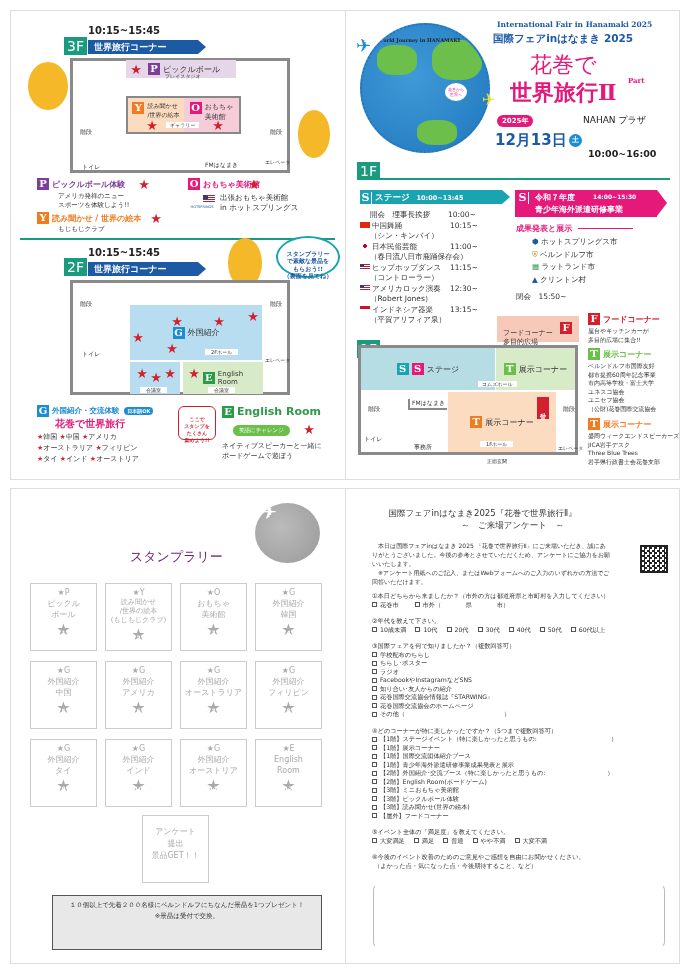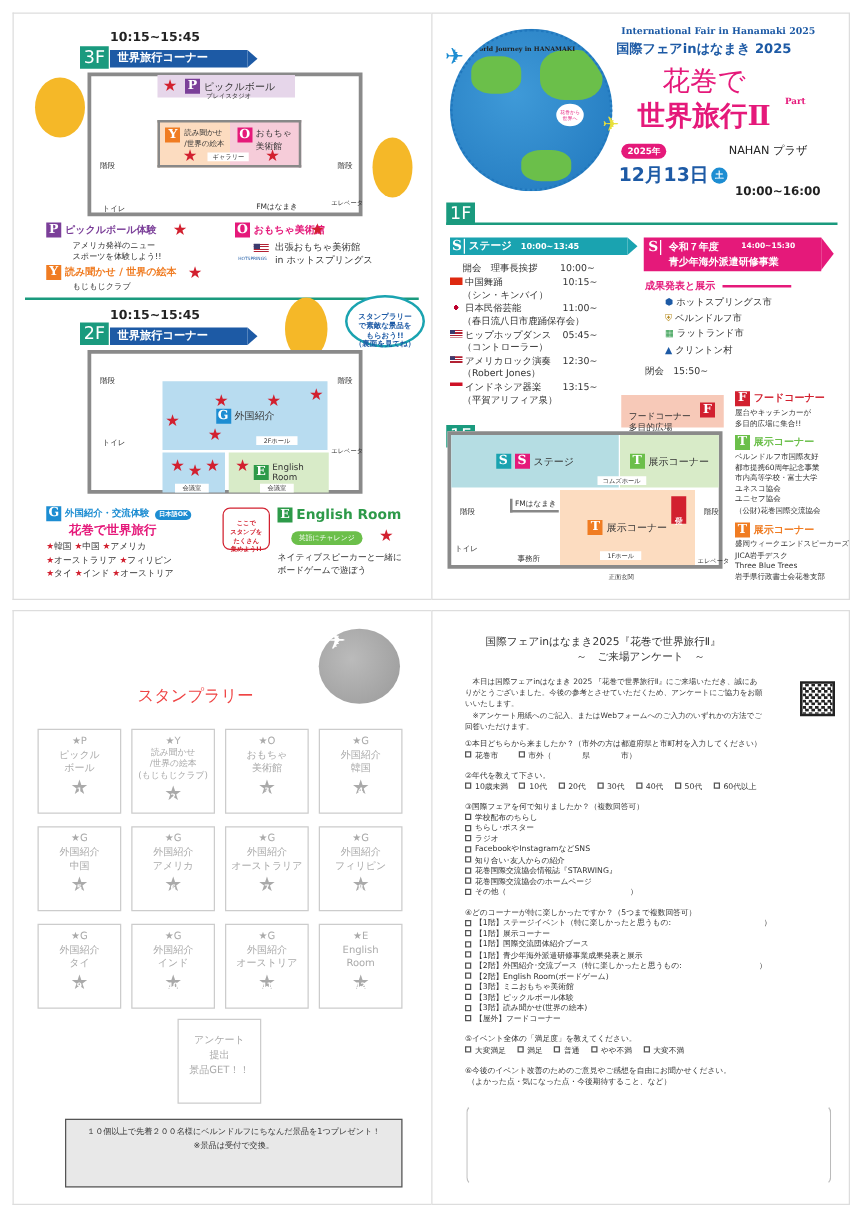--- a/index.html
+++ b/index.html
@@ -186,21 +186,21 @@
   <span style="font-size:6.5px;margin-left:4px">10:00~13:45</span>
 </div>
 <div class="abs" style="left:502px;top:190px;border-left:8px solid #1aa3b0;border-top:7px solid transparent;border-bottom:7px solid transparent"></div>
 
 <div class="abs" style="left:360px;top:210px;width:130px">
   <div class="stg-row"><span style="display:inline-block;width:10px"></span><span style="display:inline-block;width:78px">開会　理事長挨拶</span><span>10:00~</span></div>
   <div class="stg-row"><span class="flag" style="background:#de2910"></span><span style="display:inline-block;width:78px">中国舞踊</span><span>10:15~</span></div>
   <div class="stg-row"><span style="display:inline-block;width:10px"></span><span>（シン・キンバイ）</span></div>
   <div class="stg-row"><span class="flag" style="background:radial-gradient(circle,#bc002d 30%,#fff 32%)"></span><span style="display:inline-block;width:78px">日本民俗芸能</span><span>11:00~</span></div>
   <div class="stg-row"><span style="display:inline-block;width:10px"></span><span>（春日流八日市鹿踊保存会）</span></div>
-  <div class="stg-row"><span class="flag" style="background:linear-gradient(#3c3b6e 0 50%,transparent 50%) left/4px 100% no-repeat,repeating-linear-gradient(#b22234 0 1px,#fff 1px 2px)"></span><span style="display:inline-block;width:78px">ヒップホップダンス</span><span>05:45~</span></div>
+  <div class="stg-row"><span class="flag" style="background:linear-gradient(#3c3b6e 0 50%,transparent 50%) left/4px 100% no-repeat,repeating-linear-gradient(#b22234 0 1px,#fff 1px 2px)"></span><span style="display:inline-block;width:78px">ヒップホップダンス</span><span>11:15~</span></div>
   <div class="stg-row"><span style="display:inline-block;width:10px"></span><span>（コントローラー）</span></div>
   <div class="stg-row"><span class="flag" style="background:linear-gradient(#3c3b6e 0 50%,transparent 50%) left/4px 100% no-repeat,repeating-linear-gradient(#b22234 0 1px,#fff 1px 2px)"></span><span style="display:inline-block;width:78px">アメリカロック演奏</span><span>12:30~</span></div>
   <div class="stg-row"><span style="display:inline-block;width:10px"></span><span>（Robert Jones）</span></div>
   <div class="stg-row"><span class="flag" style="background:linear-gradient(#ce1126 50%,#fff 50%)"></span><span style="display:inline-block;width:78px">インドネシア器楽</span><span>13:15~</span></div>
   <div class="stg-row"><span style="display:inline-block;width:10px"></span><span>（平賀アリフィア泉）</span></div>
 </div>
 
 <div class="abs" style="left:515px;top:190px;width:142px;height:27px;background:#e5197a;color:#fff;font-weight:bold">
   <span class="letter" style="background:#e5197a;border-right:1px solid #fff;font-size:11px;position:absolute;left:2px;top:2px">S</span>
   <span class="abs" style="left:20px;top:2px;font-size:8px">令和７年度</span>
@@ -272,21 +272,21 @@
 <div class="abs" style="left:588px;top:432px;font-size:6px;line-height:8.5px;color:#333">
   <div>盛岡ウィークエンドスピーカーズ</div>
   <div>JICA岩手デスク</div>
   <div>Three Blue Trees</div>
   <div>岩手県行政書士会花巻支部</div>
 </div>
 
 <div class="page" style="left:10px;top:488px;width:335px;height:476px;border-right:none"></div>
 <div class="abs" style="left:255px;top:503px;width:65px;height:60px;border-radius:50%;background:radial-gradient(circle at 40% 40%,#bbb,#999)"></div>
 <div class="abs" style="left:260px;top:500px;font-size:20px;color:#fff">✈</div>
-<div class="abs" style="left:110px;top:548px;font-size:13px;color:#ef4444">スタンプラリー</div>
+<div class="abs" style="left:130px;top:548px;font-size:13px;color:#701a75">スタンプラリー</div>
 
 <div id="stamp-grid">
     <div class="stamp-box" style="left: 30px; top: 583px;">
       <div>★P</div>
       <div>ピックル</div>
       <div>ボール</div>
       <div class="stamp-star">★<span>1</span></div>
     </div>
     <div class="stamp-box" style="left: 105px; top: 583px;">
       <div>★Y</div>

